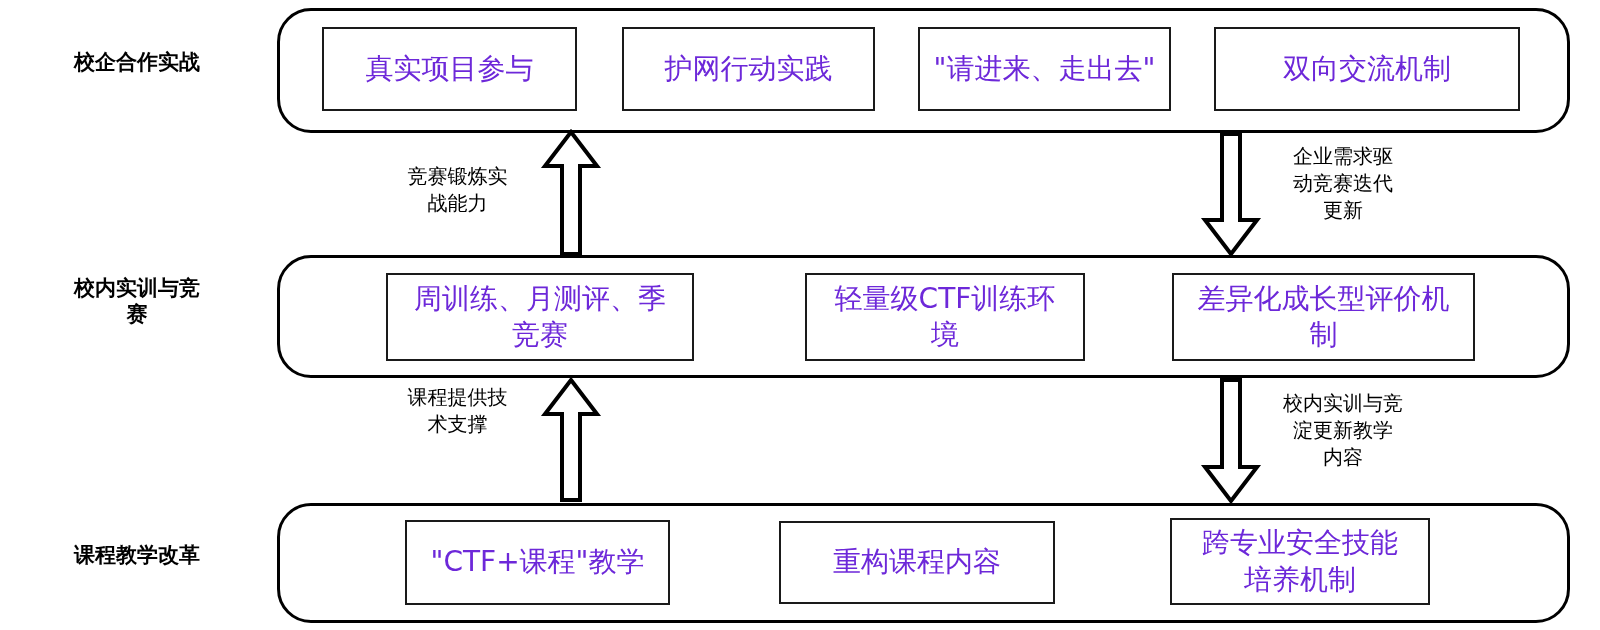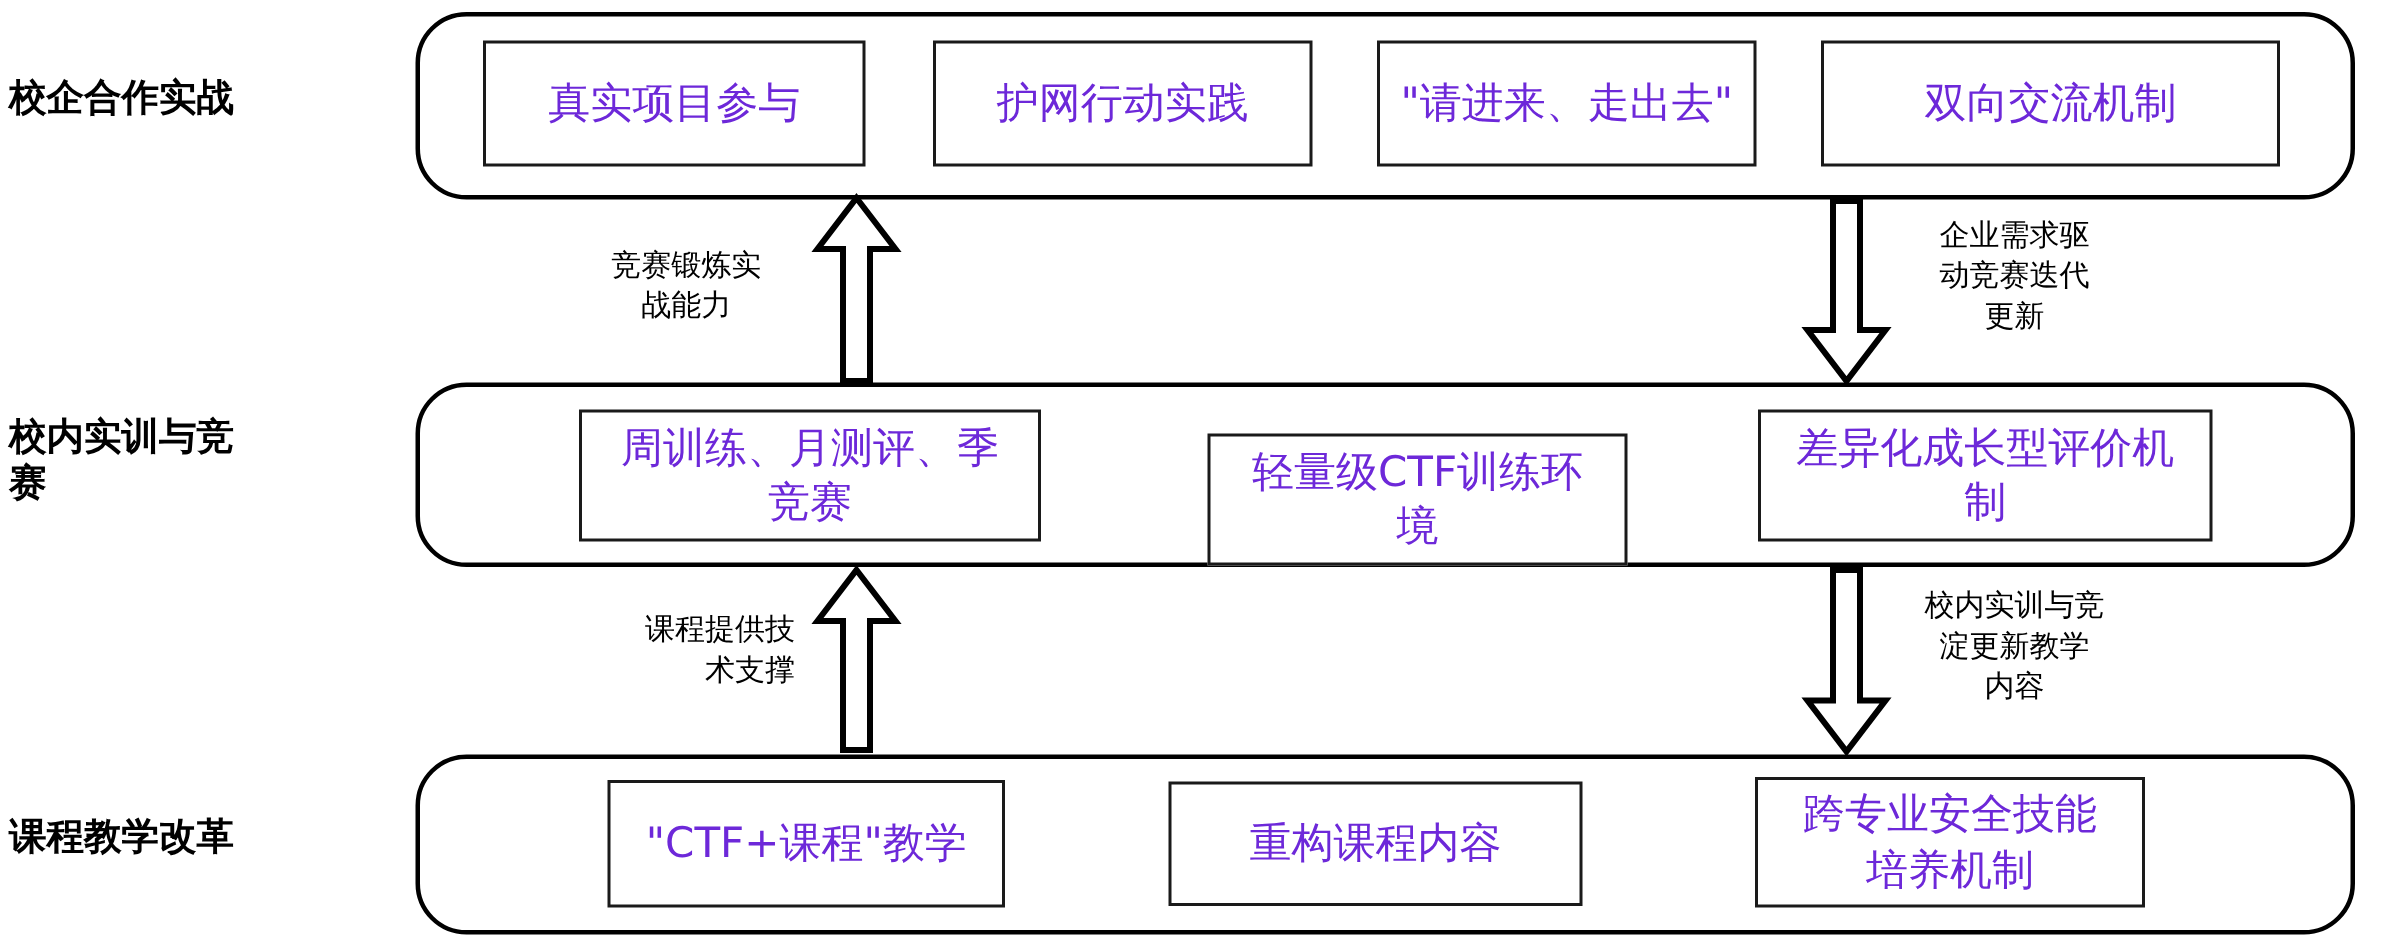--- a/index.html
+++ b/index.html
@@ -11,23 +11,24 @@
     position: relative;
     width: 1600px;
     height: 630px;
     background: #ffffff;
     font-family: "DejaVu Sans", "Liberation Sans", sans-serif;
     overflow: hidden;
   }
   .row-label {
     position: absolute;
     font-weight: bold;
-    font-size: 25px;
+    font-size: 21px;
     line-height: 1.25;
     color: #000000;
+    text-align: center;
     letter-spacing: 0px;
   }
   .band {
     position: absolute;
     box-sizing: border-box;
     border: 3px solid #000000;
     border-radius: 34px;
     background: #ffffff;
   }
   .node {
@@ -90,40 +91,40 @@
 动竞赛迭代
 更新</div>
 
   <div class="row-label" style="left: 6px; top: 275px; width: 262px; white-space: pre-line;">校内实训与竞
 赛</div>
 
   <div class="band" style="left:277px; top:255px; width:1293px; height:123px;"></div>
 
   <div class="node" style="left: 374px; top: 273px; width: 308px; height: 88px; white-space: pre-line; margin-left: 12px;">周训练、月测评、季
 竞赛</div>
-  <div class="node" style="left: 805px; top: 273px; width: 280px; height: 88px; white-space: pre-line; margin-top: 16px;">轻量级CTF训练环
+  <div class="node" style="left: 805px; top: 273px; width: 280px; height: 88px; white-space: pre-line;">轻量级CTF训练环
 境</div>
   <div class="node" style="left: 1172px; top: 273px; width: 303px; height: 88px; white-space: pre-line;">差异化成长型评价机
 制</div>
 
   <svg class="arrow-svg" style="left:543px; top:378px;" width="56" height="124" viewBox="0 0 56 124">
     <polygon class="arrow-shape" points="28,2 54,36 37,36 37,122 19,122 19,36 2,36"></polygon>
   </svg>
-  <div class="edge-label" style="left: 385px; top: 406px; width: 145px; white-space: pre-line; text-align: right;">课程提供技
+  <div class="edge-label" style="left: 385px; top: 384px; width: 145px; white-space: pre-line;">课程提供技
 术支撑</div>
 
   <svg class="arrow-svg" style="left:1203px; top:378px;" width="56" height="125" viewBox="0 0 56 125">
     <polygon class="arrow-shape" points="19,2 37,2 37,89 54,89 28,123 2,89 19,89"></polygon>
   </svg>
   <div class="edge-label" style="left: 1268px; top: 390px; width: 150px; white-space: pre-line;">校内实训与竞
 淀更新教学
 内容</div>
 
   <div class="row-label" style="left: 6px; top: 542px; width: 262px; white-space: pre-line;">课程教学改革</div>
 
   <div class="band" style="left:277px; top:503px; width:1293px; height:120px;"></div>
 
   <div class="node" style="left: 405px; top: 520px; width: 265px; height: 85px; white-space: pre-line;">"CTF+课程"教学</div>
-  <div class="node" style="left: 779px; top: 521px; width: 276px; height: 83px; white-space: pre-line;">重构课程内容</div>
+  <div class="node" style="left: 779px; top: 521px; width: 276px; height: 83px; white-space: pre-line; font-family: Liberation Serif, serif;">重构课程内容</div>
   <div class="node" style="left: 1170px; top: 518px; width: 260px; height: 87px; white-space: pre-line;">跨专业安全技能
 培养机制</div>
 
 </div>
 
 </body></html>

